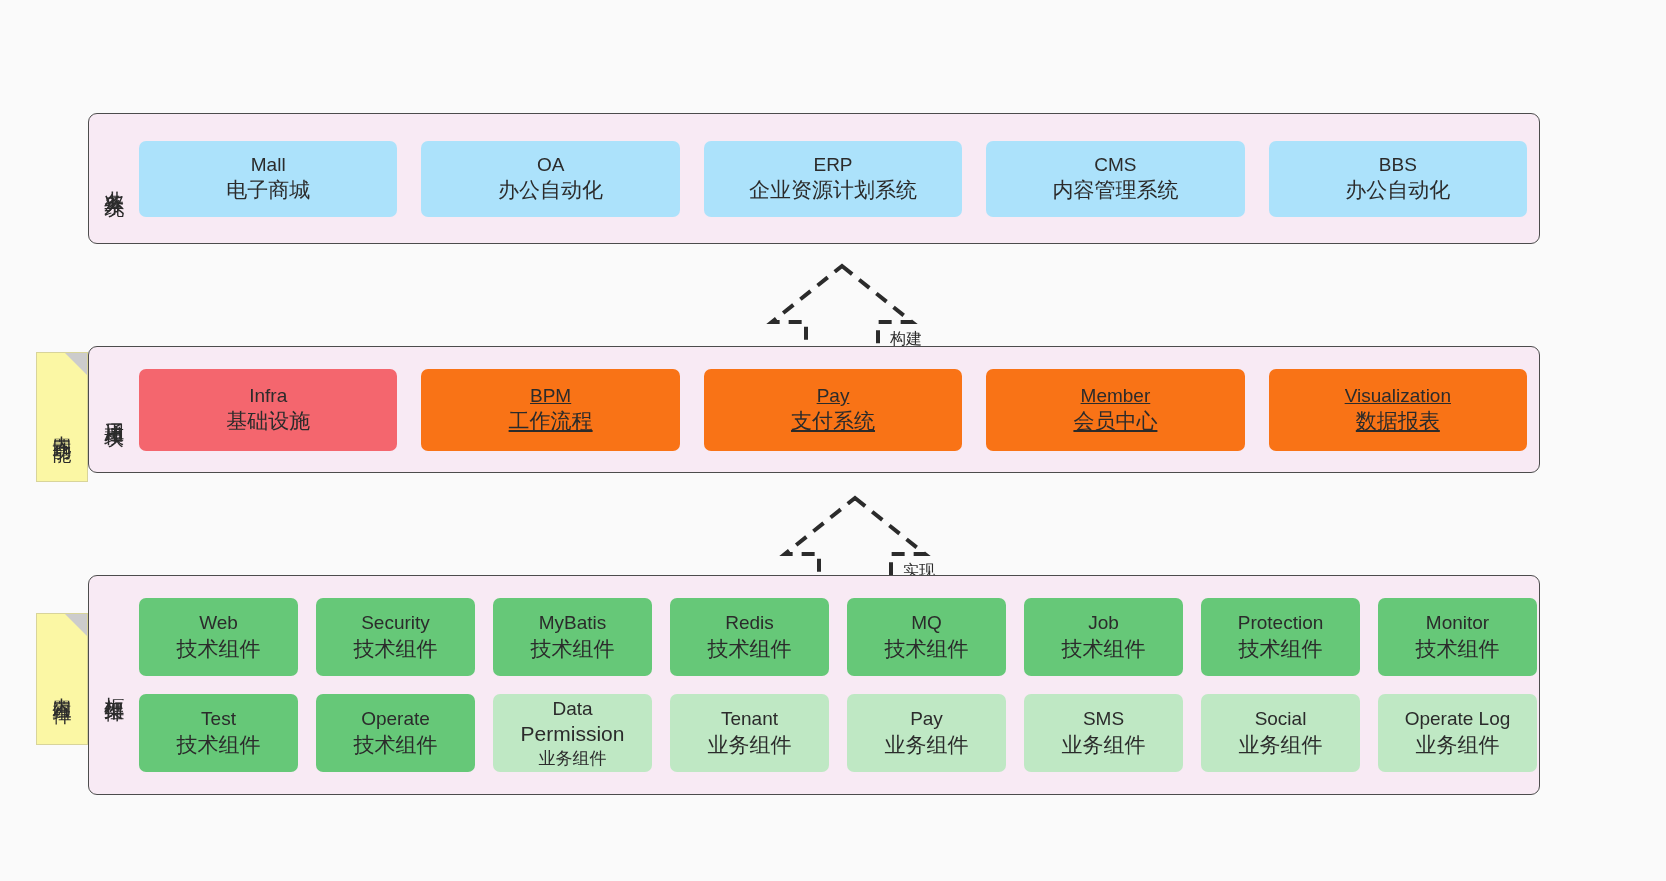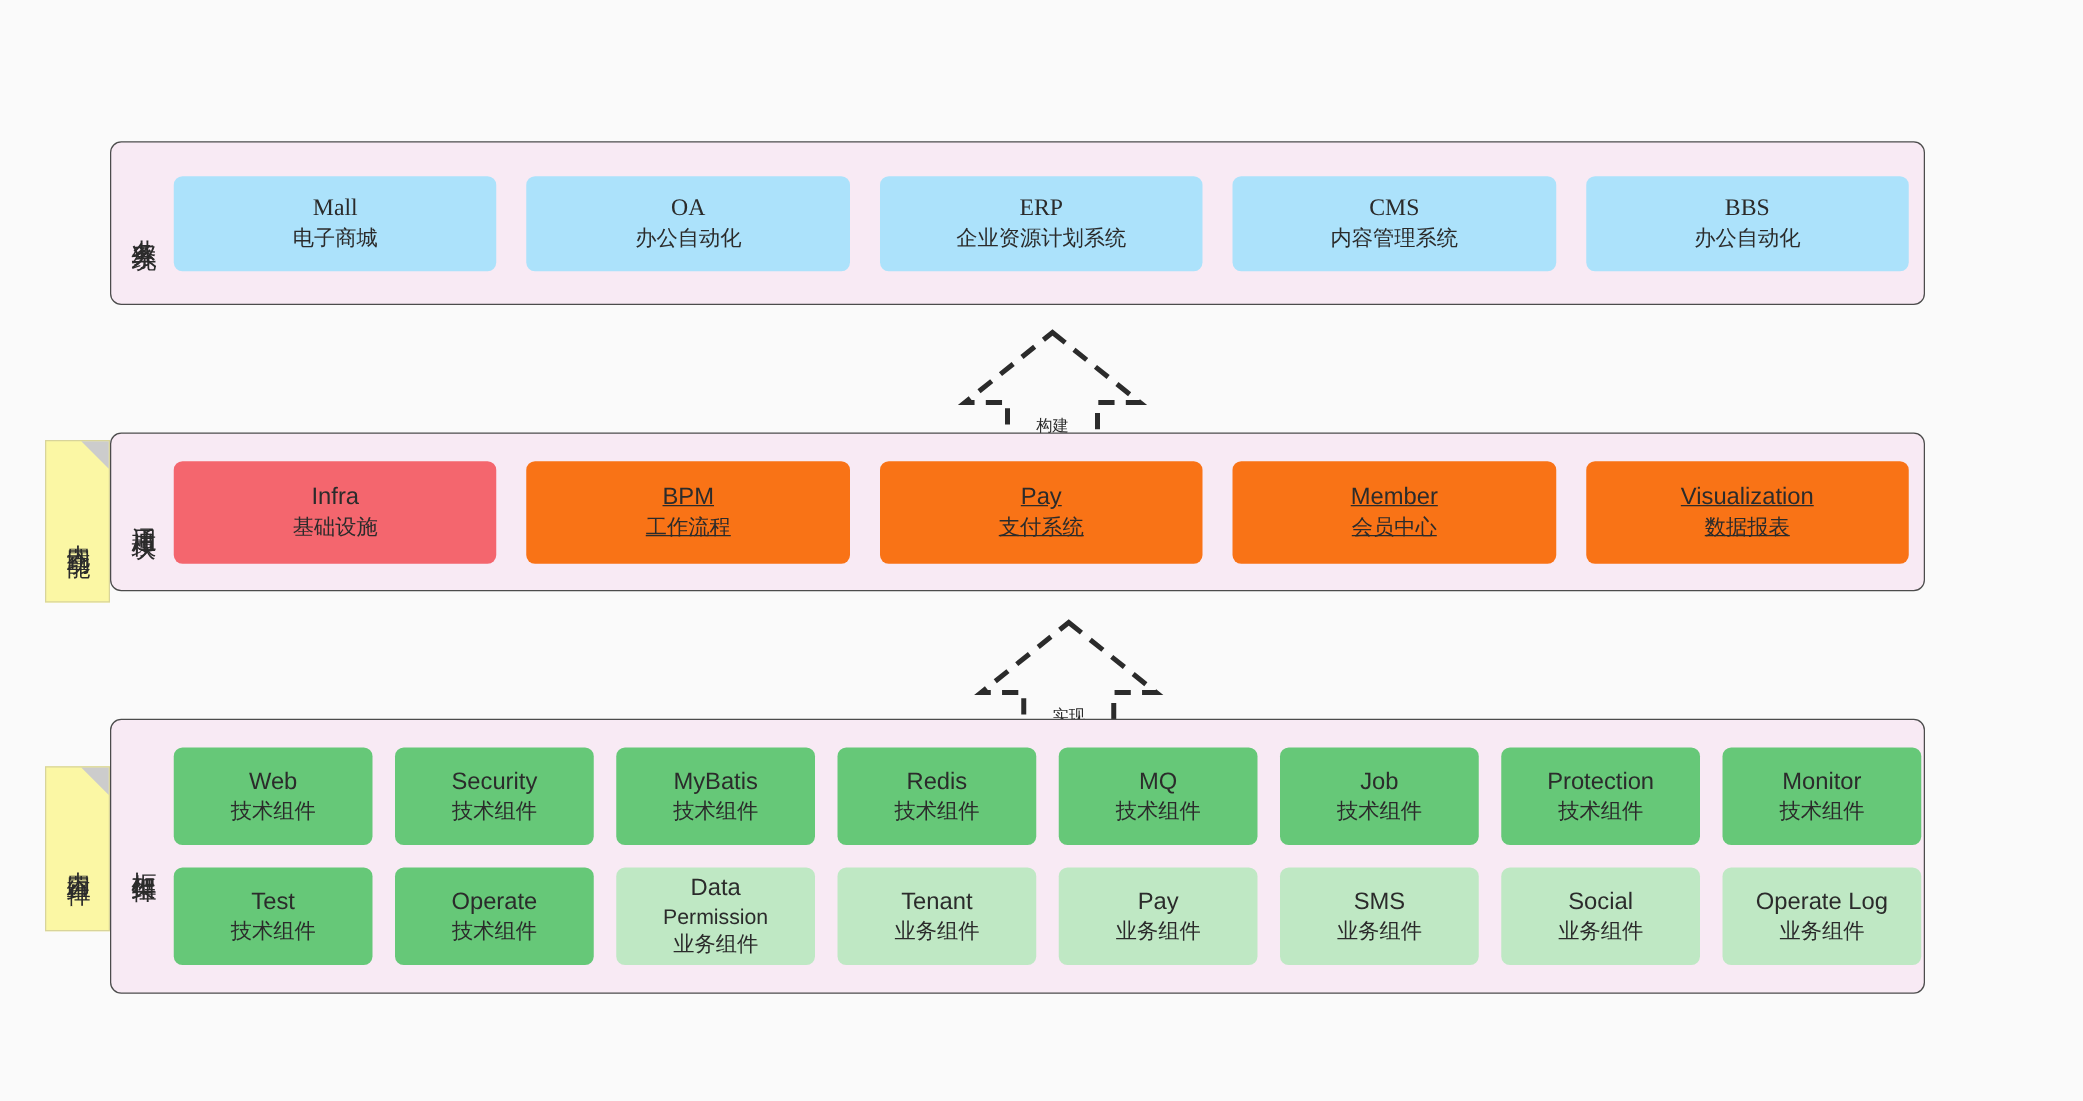--- a/index.html
+++ b/index.html
@@ -98,48 +98,48 @@
     display: flex;
     flex-direction: column;
     align-items: center;
     justify-content: center;
     text-align: center;
     line-height: 1.28;
     box-sizing: border-box;
     padding: 4px 6px;
   }
   .card .t1 { font-size: 19px; }
-  .card .t2 { font-size: 17px; }
+  .card .t2 { font-size: 21px; }
   .card .t3 { font-size: 17px; }
 
   .c-blue       { background: #ace2fb; }
   .c-red        { background: #f4666e; }
   .c-pink       { background: #f97316; text-decoration: underline; }
   .c-green      { background: #66c878; }
   .c-lightgreen { background: #bfe8c4; }
 
   
-  .h-biz   { height: 76px; font-family: Liberation Serif, serif; }
+  .h-biz   { height: 76px; }
   .h-mod   { height: 82px; }
   .h-frame { height: 78px; }
 
   
   .connector {
     position: absolute;
     width: 160px;
     height: 100px;
   }
   .connector svg { display: block; }
   .connector .conn-label {
     position: absolute;
     left: 0;
     right: 0;
     bottom: 12px;
-    text-align: center;
-    font-size: 13px;
+    text-align: right;
+    font-size: 16px;
     color: #2b2b2b;
     background: transparent;
   }
 </style>
 </head>
 <body>
 
 <div id="canvas">
 
   <div class="panel" style="left:88px; top:113px; width:1452px; height:131px;">

